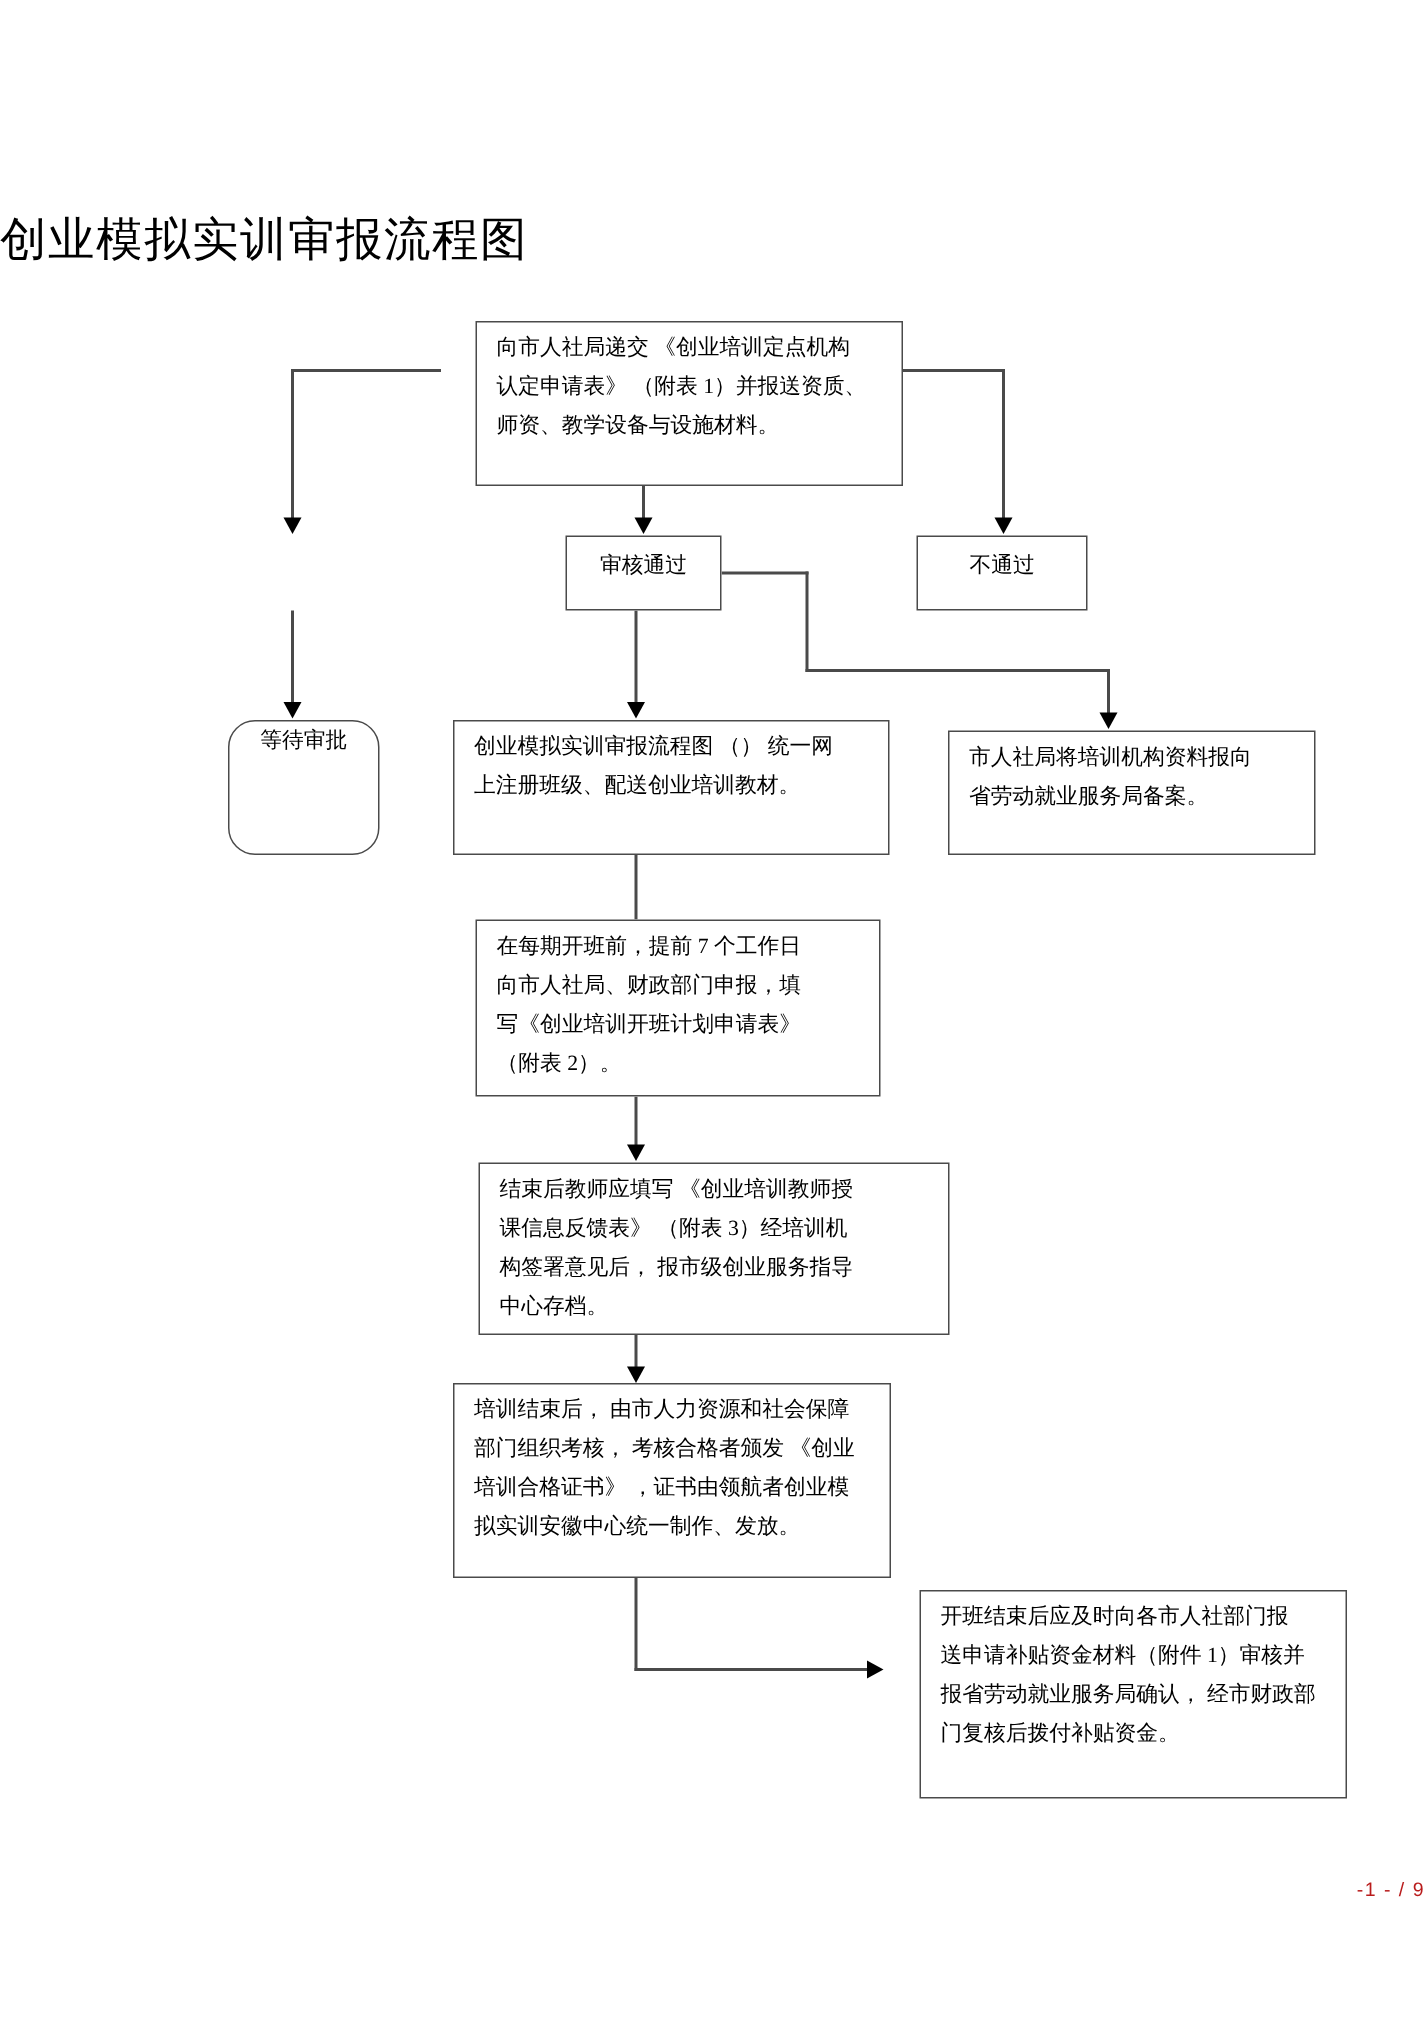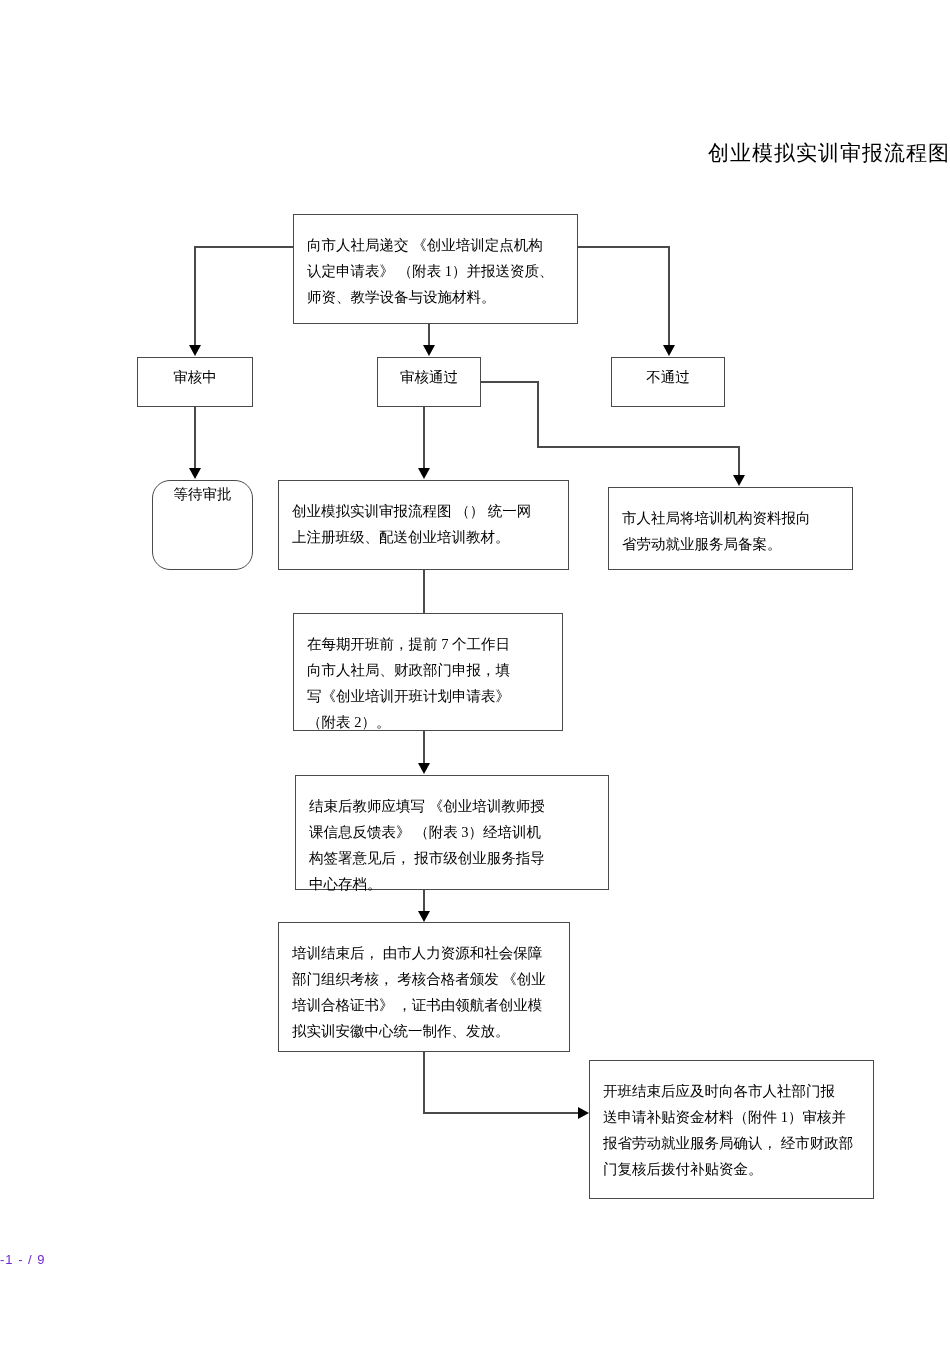--- a/index.html
+++ b/index.html
@@ -16,22 +16,22 @@
     width: 950px;
     height: 1345px;
     background: #ffffff;
     overflow: hidden;
   }
   #flow-title {
     position: absolute;
     left: 0;
     top: 139px;
     width: 950px;
-    text-align: right;
-    font-size: 21px;
+    text-align: left;
+    font-size: 31px;
     letter-spacing: 1px;
     font-family: "Liberation Sans", "DejaVu Sans", sans-serif;
     font-weight: normal;
     color: #000;
   }
   .node {
     position: absolute;
     box-sizing: border-box;
     border: 1px solid #4a4a4a;
     background: #ffffff;
@@ -39,21 +39,22 @@
     line-height: 26px;
     color: #000;
     z-index: 2;
     font-family: "Liberation Serif", "DejaVu Serif", serif;
   }
   .node .txt {
     display: block;
     white-space: pre-line;
   }
   .node.pad {
-    padding: 17px 11px 6px 13px;
+    padding: 4px 11px 6px 13px;
+    margin-left: 24px;
   }
   .node.center-v {
     display: flex;
     align-items: flex-start;
     justify-content: center;
     border-radius: 18px;
   }
   .node.center-top {
     display: flex;
     align-items: flex-start;
@@ -84,43 +85,40 @@
     border-top: 6px solid transparent;
     border-bottom: 6px solid transparent;
     border-left: 11px solid #000000;
     z-index: 3;
   }
   #page-footer {
     position: absolute;
     left: 0;
     top: 1252px;
     width: 950px;
-    text-align: left;
+    text-align: right;
     font-size: 13px;
-    color: #6d28d9;
+    color: #b91c1c;
     font-family: "Liberation Sans", "DejaVu Sans", sans-serif;
     letter-spacing: 1px;
   }
 </style>
 </head>
 <body>
 
 <div id="page">
 
   <div id="flow-title">创业模拟实训审报流程图</div>
 
   <div class="node pad" style="left:293px; top:214px; width:285px; height:110px;">
     <span class="txt">向市人社局递交 《创业培训定点机构
 认定申请表》 （附表 1）并报送资质、
 师资、教学设备与设施材料。</span>
   </div>
 
-  <div class="node center-top" style="left:137px; top:357px; width:116px; height:50px;">
-    <span class="txt">审核中</span>
-  </div>
 
   <div class="node center-top" style="left:377px; top:357px; width:104px; height:50px;">
     <span class="txt">审核通过</span>
   </div>
 
   <div class="node center-top" style="left:611px; top:357px; width:114px; height:50px;text-align:right;">
     <span class="txt">不通过</span>
   </div>
 
   <div class="node center-v" style="left:152px; top:480px; width:101px; height:90px;">

